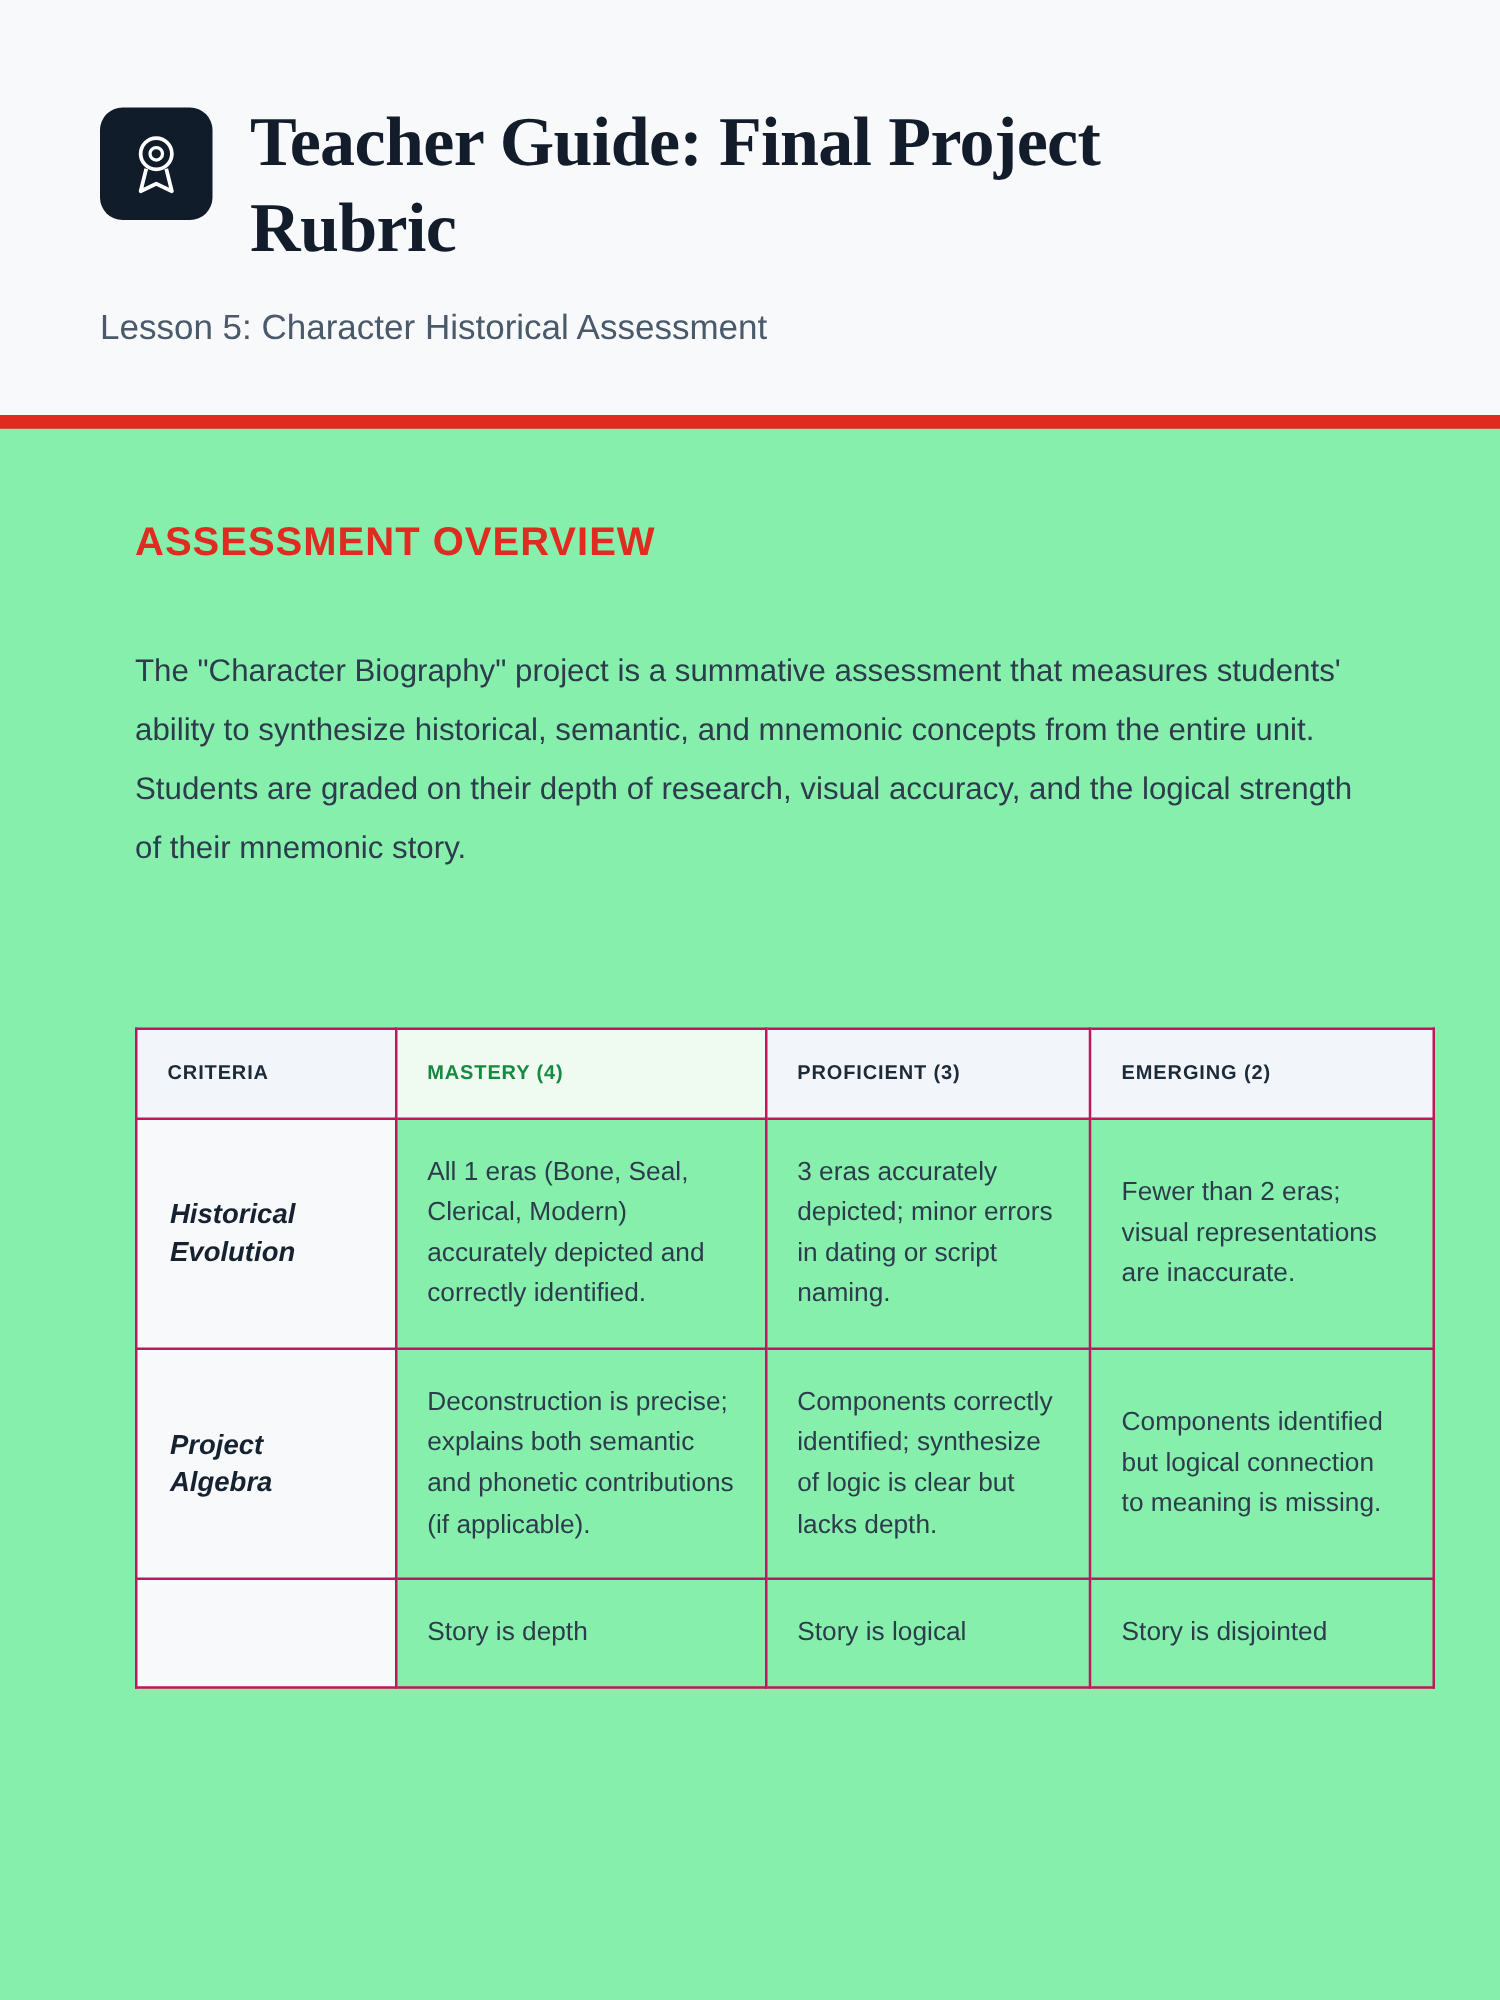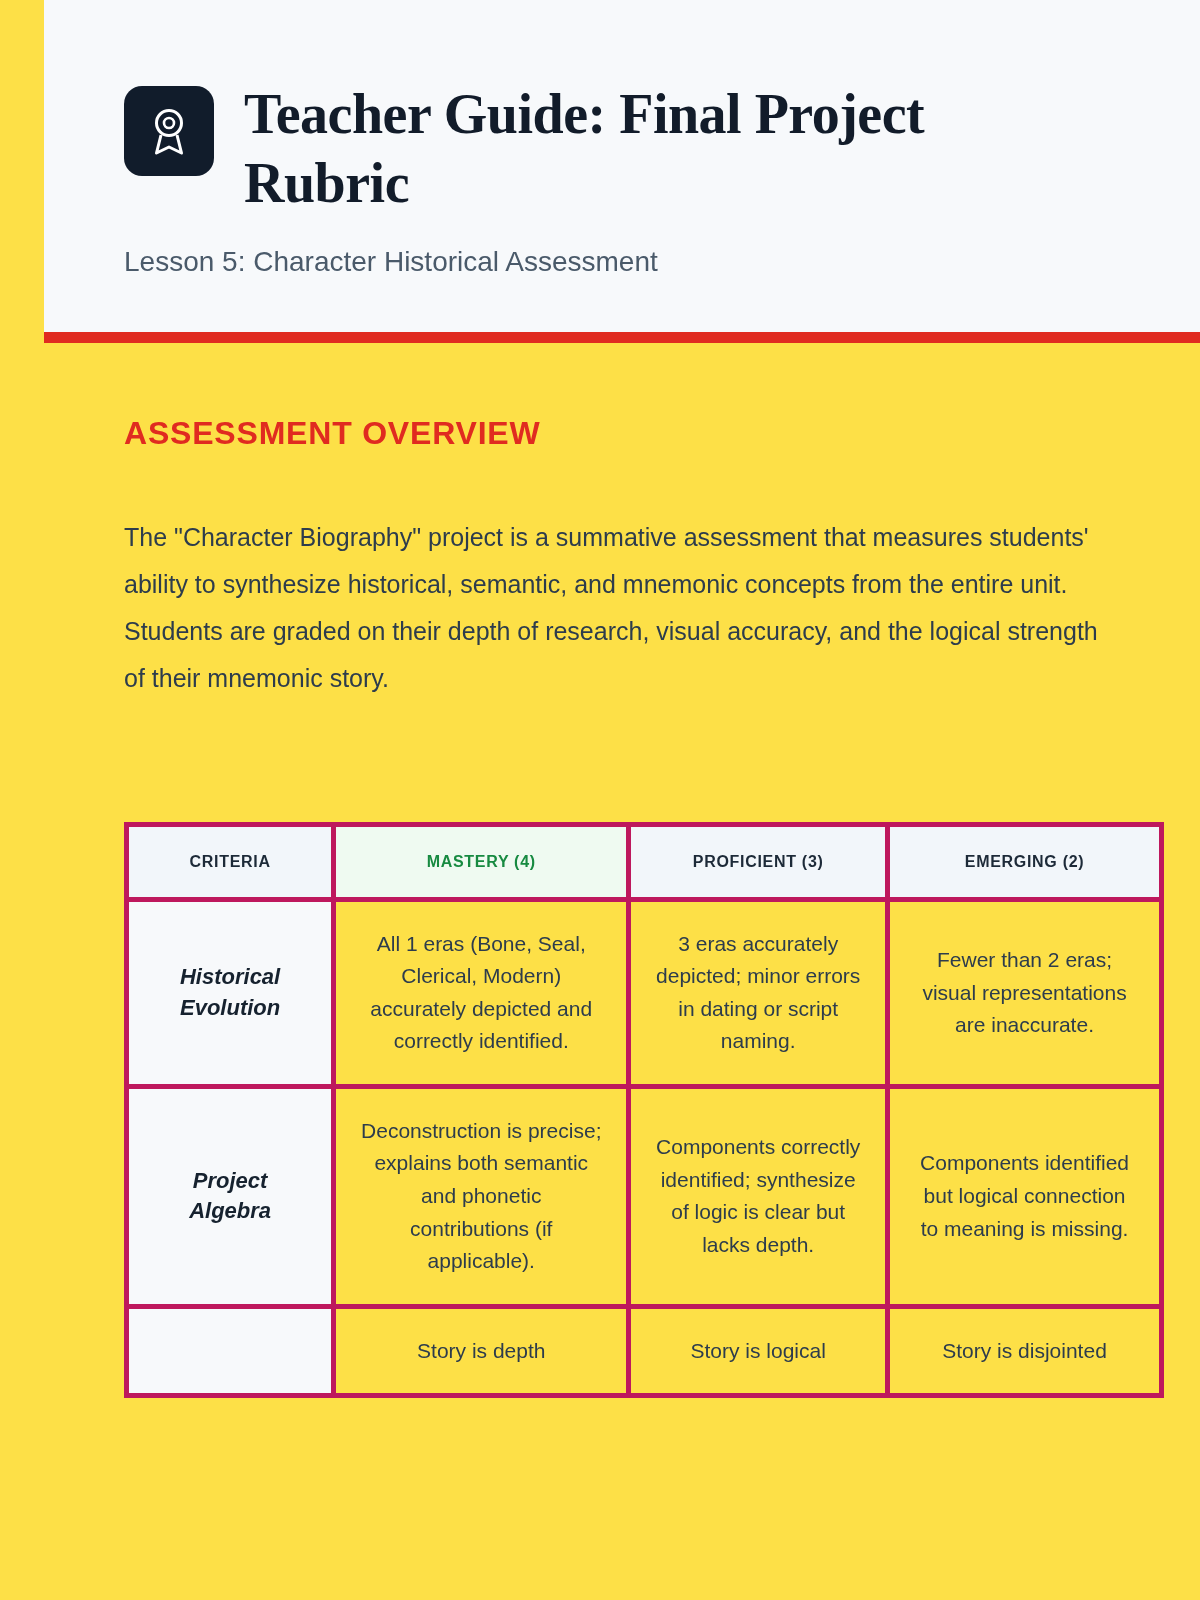--- a/index.html
+++ b/index.html
@@ -6,24 +6,23 @@
   html, body {
     margin: 0;
     padding: 0;
     width: 1200px;
     background: #ffffff;
     font-family: "Liberation Sans", sans-serif;
   }
   .page {
     width: 1200px;
     min-height: 1600px;
-    background: #fde047;
+    background: #86efac;
     position: relative;
     overflow: hidden;
-    padding-left: 44px;
   }
 
   
   .header {
     background: #f7f9fb;
     padding: 80px 80px 54px 80px;
   }
   .header-top {
     display: flex;
     align-items: flex-start;
@@ -59,20 +58,21 @@
   }
   .red-rule {
     height: 11px;
     background: #e02b20;
     width: 100%;
   }
 
   
   .content {
     padding: 72px 80px 0 80px;
+    margin-left: 28px;
   }
   .section-heading {
     color: #e02b20;
     font-size: 32px;
     font-weight: bold;
     letter-spacing: 0.8px;
     margin: 0 0 62px 0;
     text-transform: uppercase;
   }
   .overview-para {
@@ -86,23 +86,23 @@
   
   .rubric-wrap {
     margin-top: 120px;
   }
   table.rubric {
     width: 1040px;
     border-collapse: collapse;
     table-layout: fixed;
   }
   table.rubric th, table.rubric td {
-    border: 5px solid #be185d;
+    border: 2px solid #be185d;
     vertical-align: middle;
-    text-align: center;
+    text-align: left;
   }
   table.rubric thead th {
     background: #f2f6fa;
     font-size: 16px;
     font-weight: bold;
     letter-spacing: 0.7px;
     color: #1d2a38;
     padding: 26px 24px;
     text-transform: uppercase;
   }

